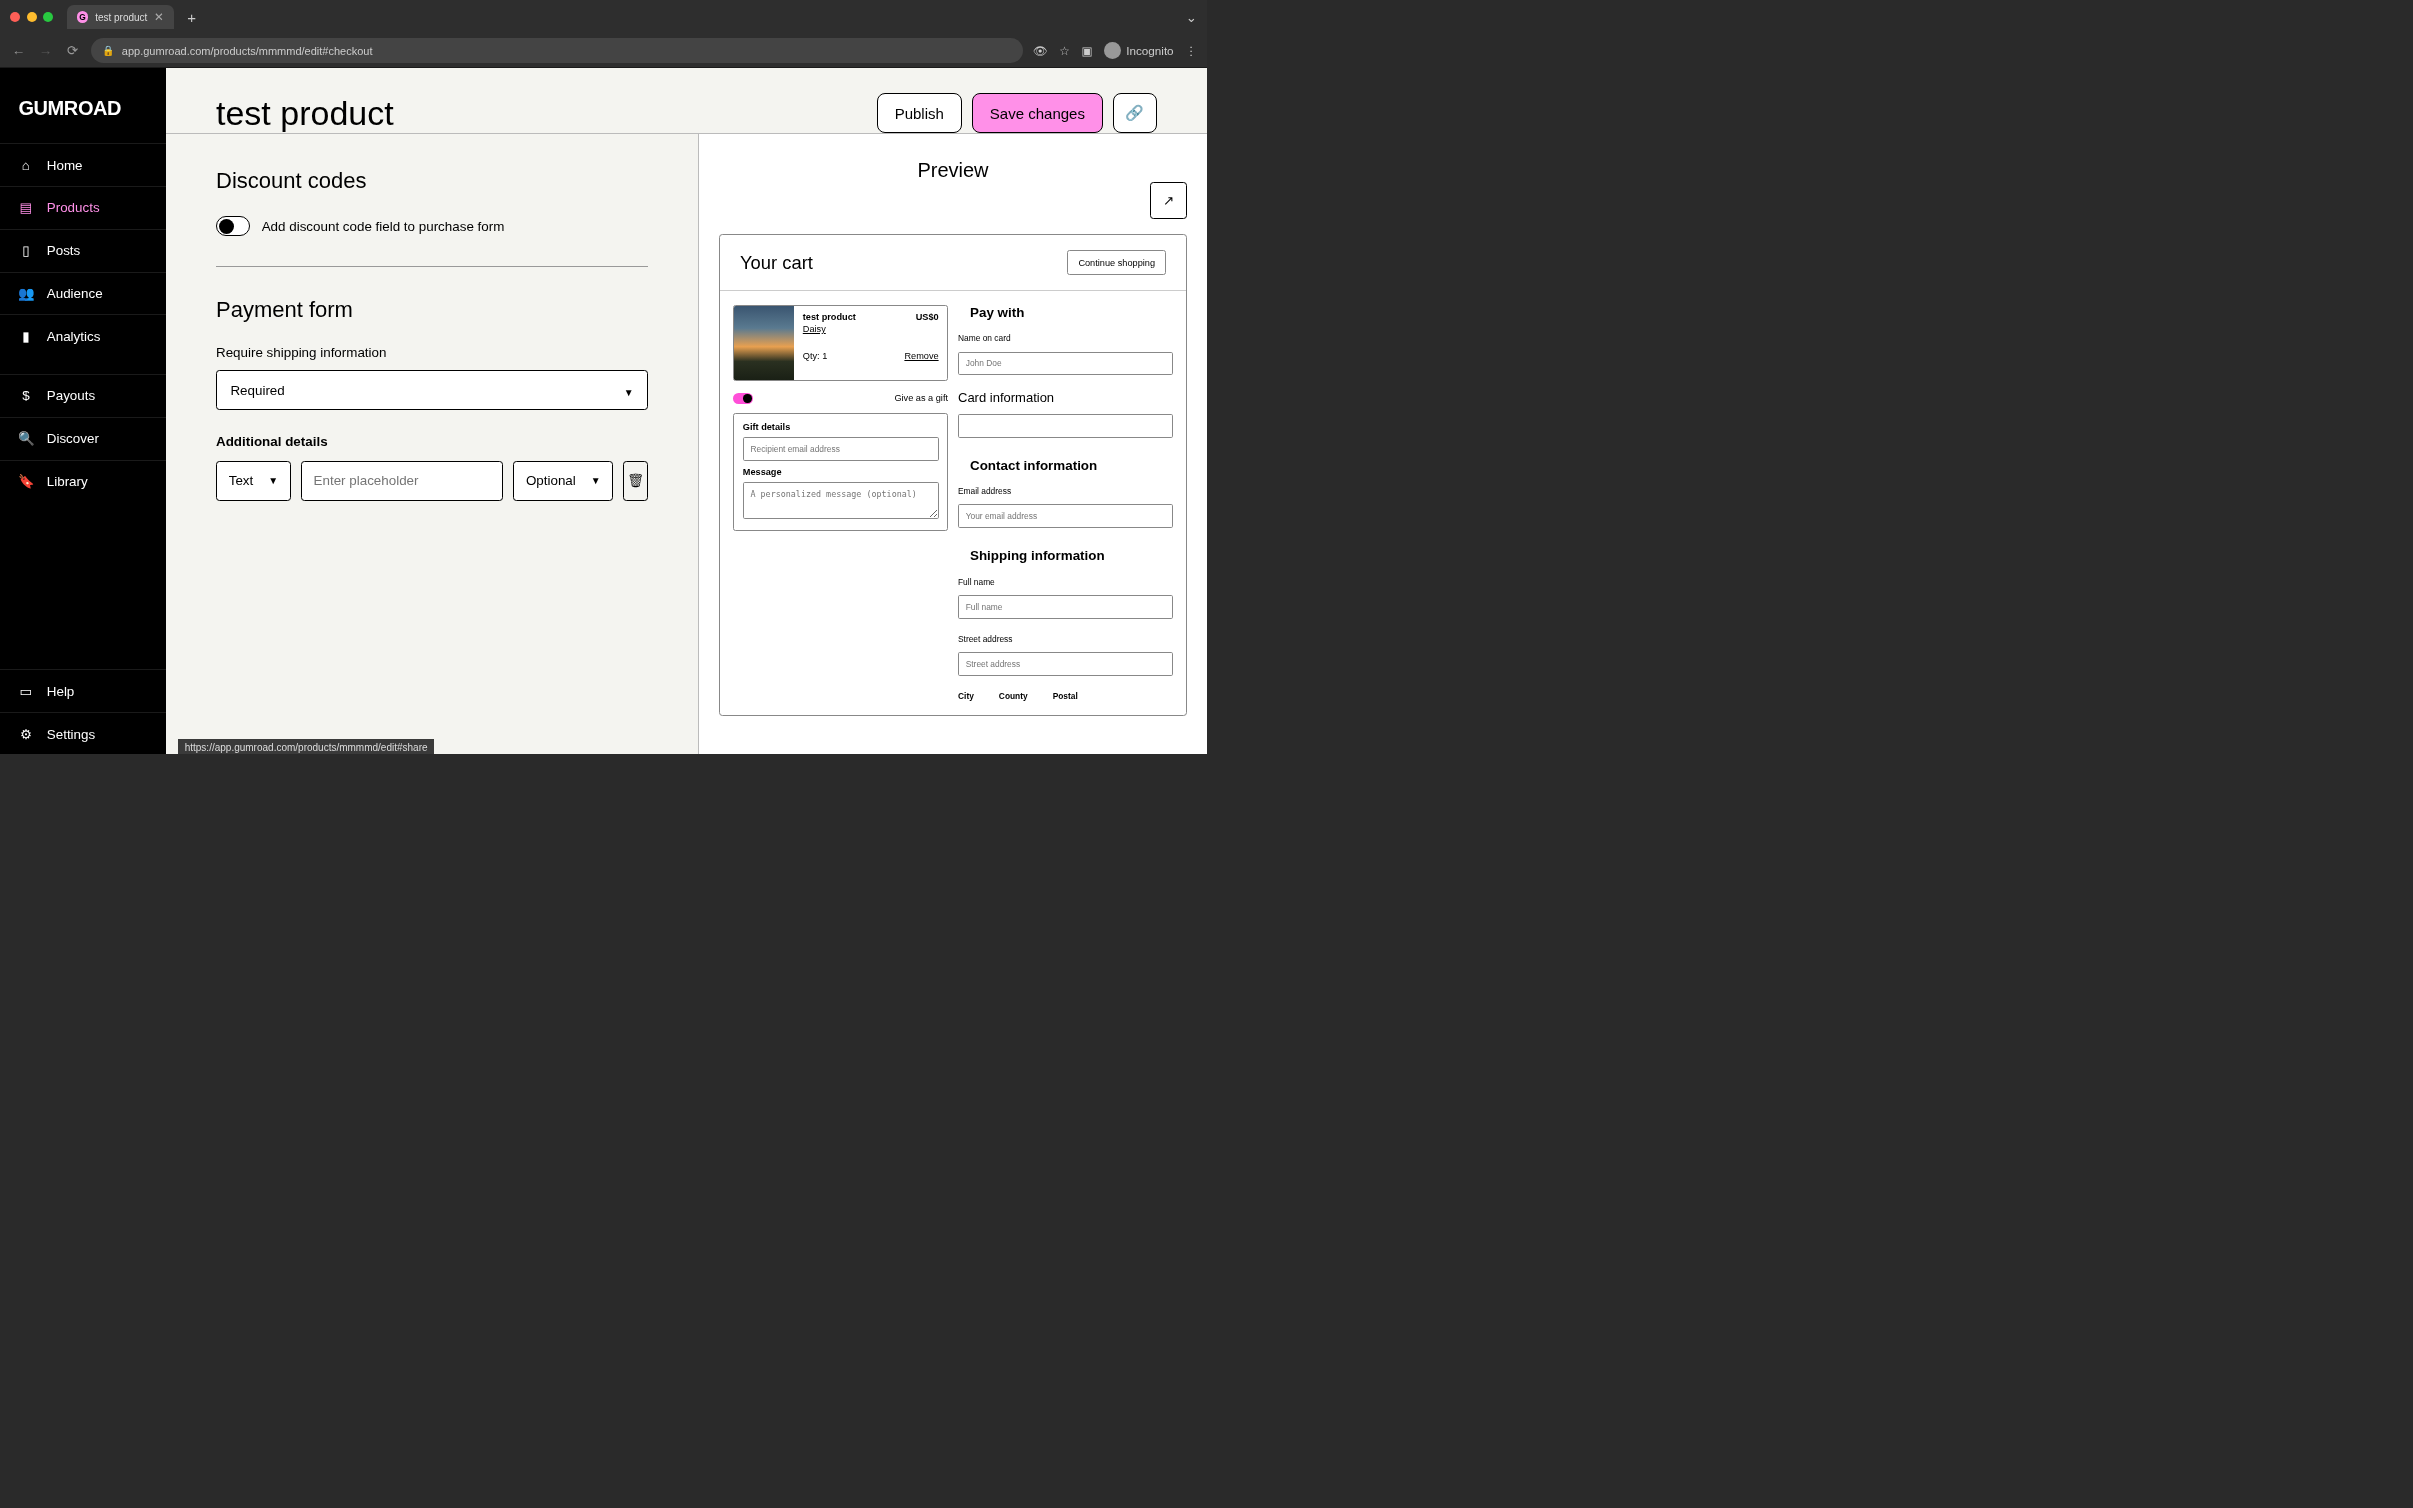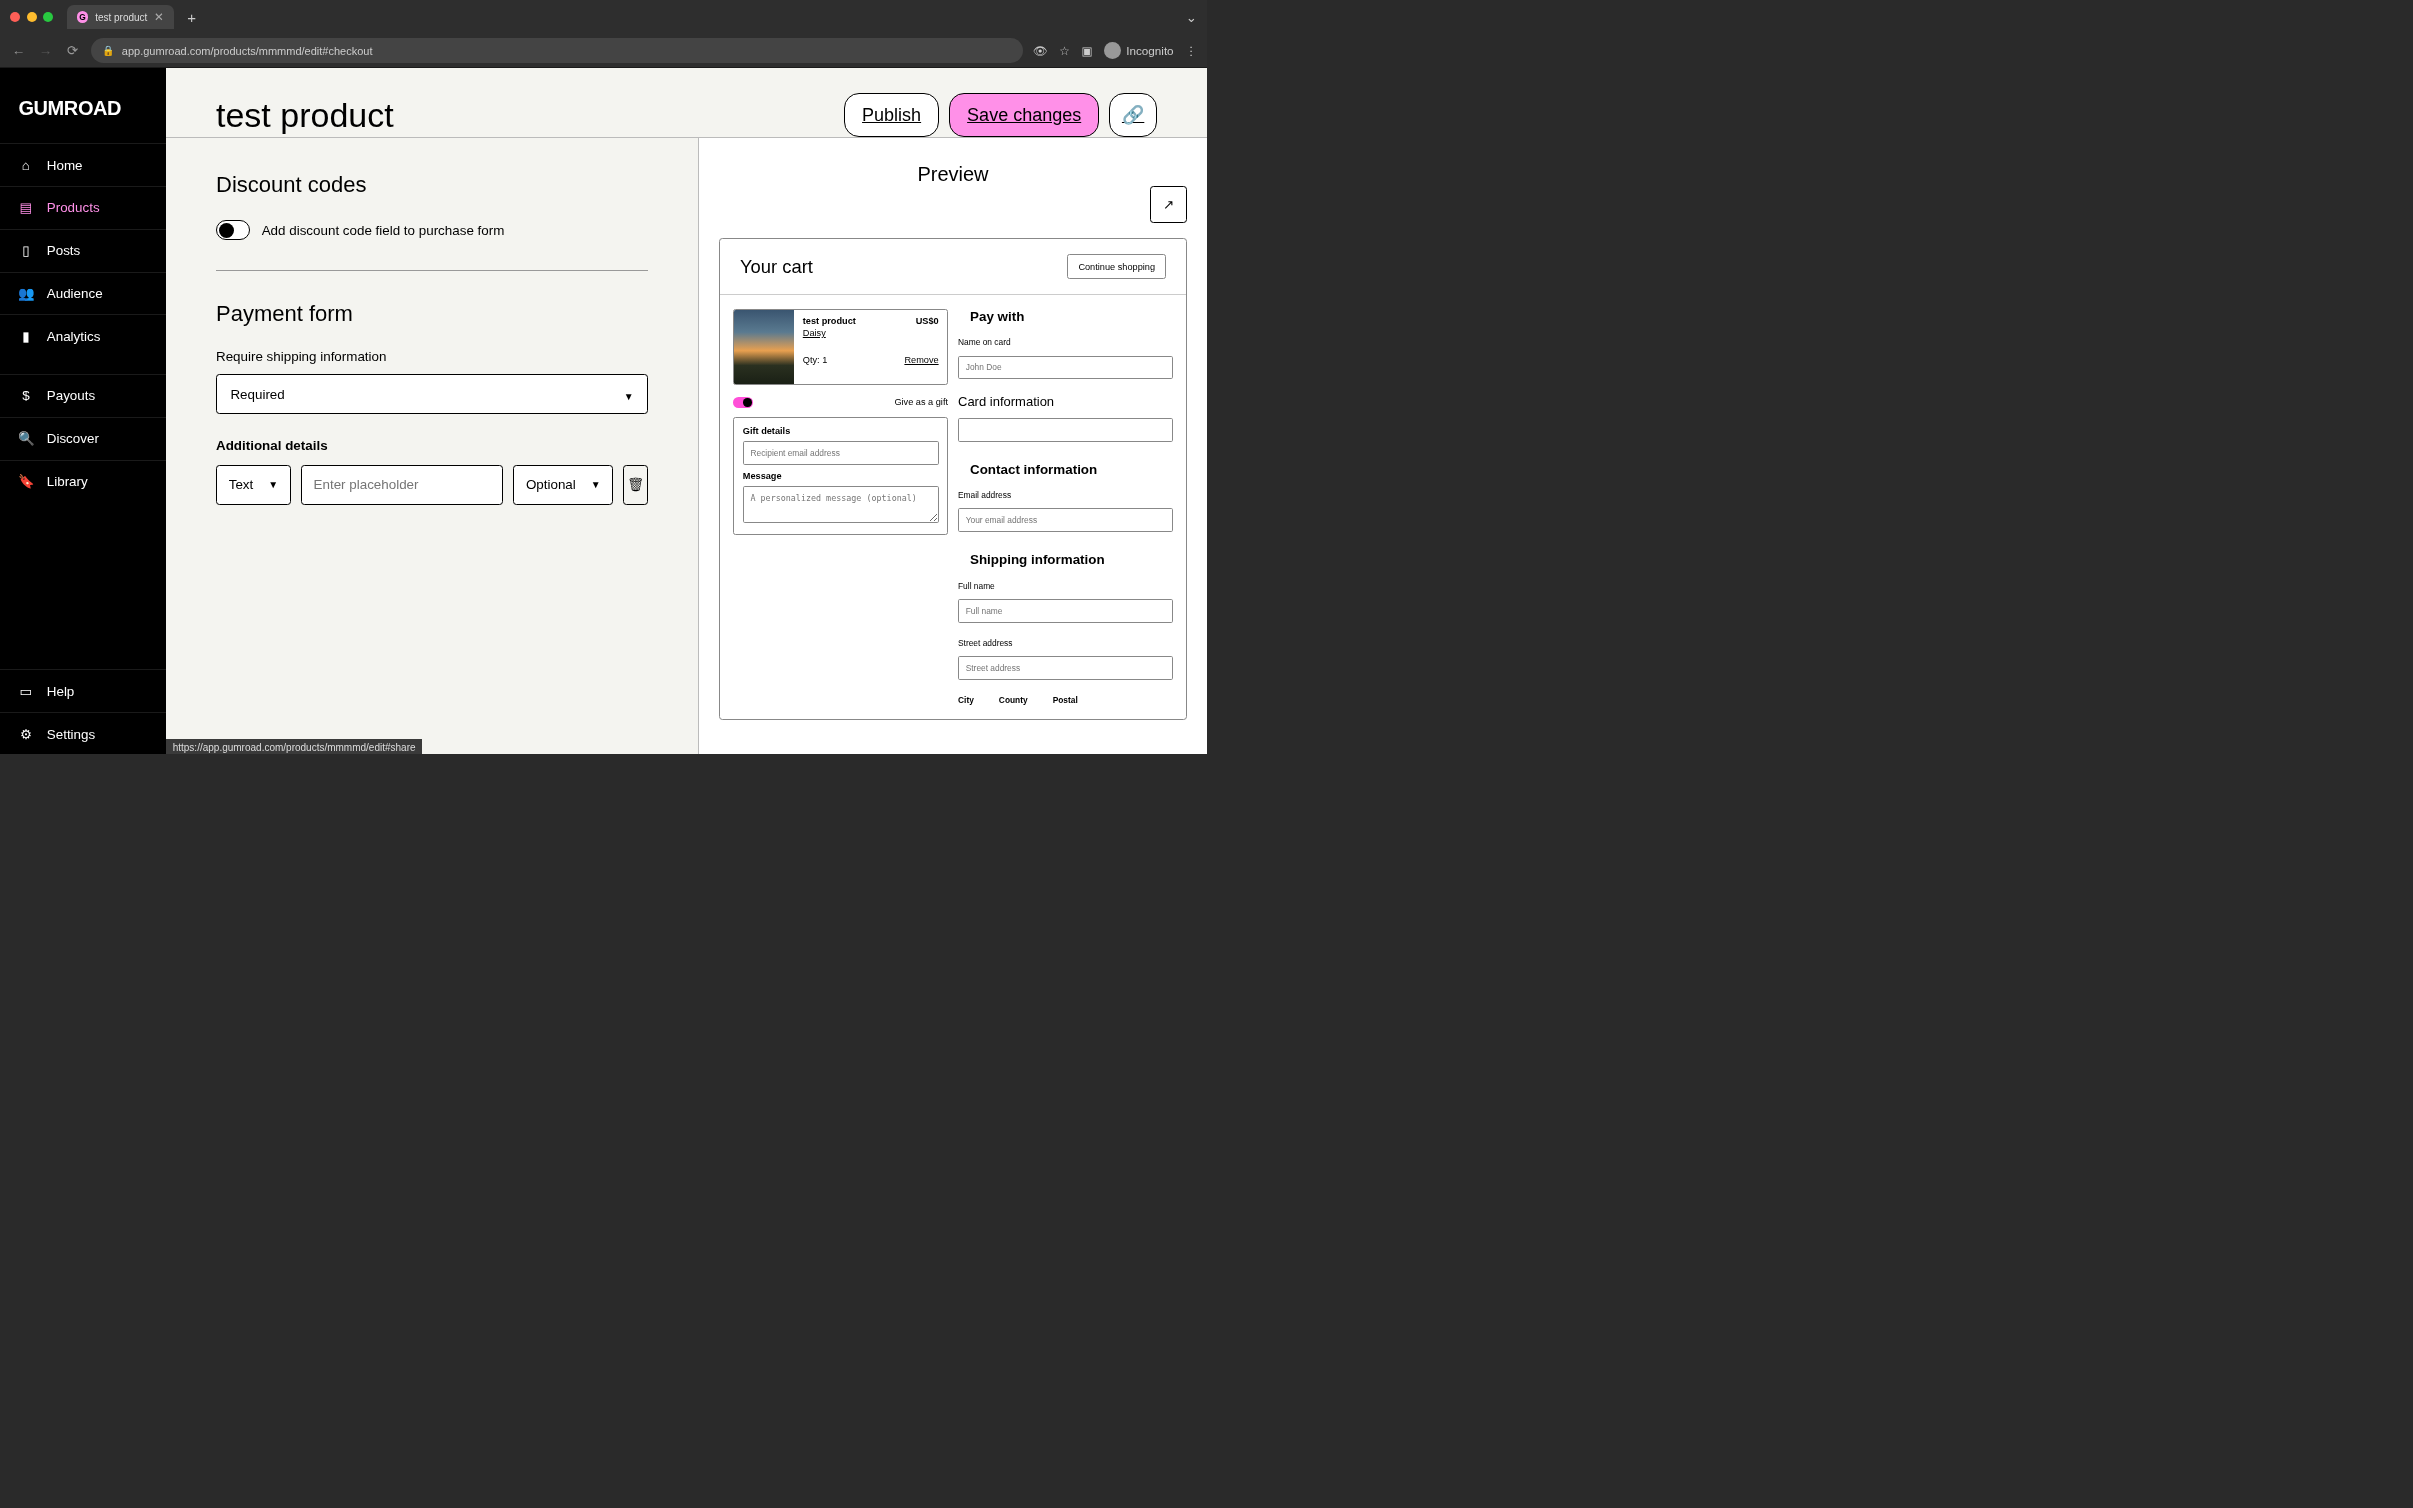--- a/index.html
+++ b/index.html
@@ -37,21 +37,21 @@
 .sidebar-spacer { flex:0 0 17px; }
 .sidebar-grow { flex:1; }
 .sb-icon { width:15px; text-align:center; }
 
 
 .main { flex: 1; display: flex; flex-direction: column; overflow:hidden; position:relative;}
 .header { padding: 25px 50px 0; }
 .header-row { display:flex; align-items:center; }
 .page-title { font-size: 34px; font-weight: 500; }
 .header-actions { margin-left:auto; display:flex; gap:10px; }
-.btn { border: 0.8px solid #000; background: #fff; padding: 10px 17px; font-size: 18px; border-radius: 15px; cursor: pointer; text-decoration: underline; }
+.btn { border: 0.8px solid #000; background: #fff; padding: 10px 17px; font-size: 15px; border-radius: 8px; cursor: pointer; }
 .btn.primary { background: #ff90e8; border-color:#000;}
 .btn.icon-only { padding: 10px 11.7px; }
 .tabs { display: flex; gap: 15px; margin-top: 22px; padding-bottom: 0;}
 .tab { padding: 8.4px 15px; font-size: 14.2px; cursor: pointer; border-radius: 837px; }
 .tab.bordered { border: 0.8px solid #000; }
 .tab.active { border: 0.8px solid #000; background:#fff;}
 
 
 .content-split { display:flex; flex:1; border-top:0.8px solid #bbb; overflow:hidden;}
 .left-pane { width: 533px; padding: 34px 50px; overflow-y:auto; border-right:0.8px solid #bbb;}
@@ -93,21 +93,21 @@
 .mini-toggle { width:20px; height:11.7px; background:#ff4fd8; border-radius:837px; position:relative;}
 .mini-knob { width:8.4px; height:8.4px; background:#000; border-radius:50%; position:absolute; right:1.7px; top:1.7px;}
 .gift-card { border:0.8px solid #888; border-radius:2.5px; padding:8.4px; font-size:9.2px;}
 .mini-label { font-weight:600; margin-bottom:5px;}
 .mini-input { width:100%; border:0.8px solid #888; padding:5.9px 6.7px; font-size:8.4px; border-radius:1.7px; margin-bottom:6.7px;}
 .mini-textarea { width:100%; border:0.8px solid #888; padding:5.9px 6.7px; font-size:8.4px; height:37px; border-radius:1.7px;}
 .pay-col .mini-label { margin-top:5px;padding-left:12px;}
 .city-row { display:flex; gap:25px; font-size:8.4px; font-weight:600;}
 
 
-.status-bar { position:absolute; bottom:0; left:0; background:#3a3a3a; color:#ddd; font-size:10px; padding:2.5px 6.7px;}
+.status-bar { position:absolute; bottom:0; left:12px; background:#3a3a3a; color:#ddd; font-size:10px; padding:2.5px 6.7px;}
 </style>
 </head>
 <body>
 
 <div class="browser-chrome">
   <div class="traffic-lights">
     <div class="tl tl-red"></div>
     <div class="tl tl-yellow"></div>
     <div class="tl tl-green"></div>
   </div>

